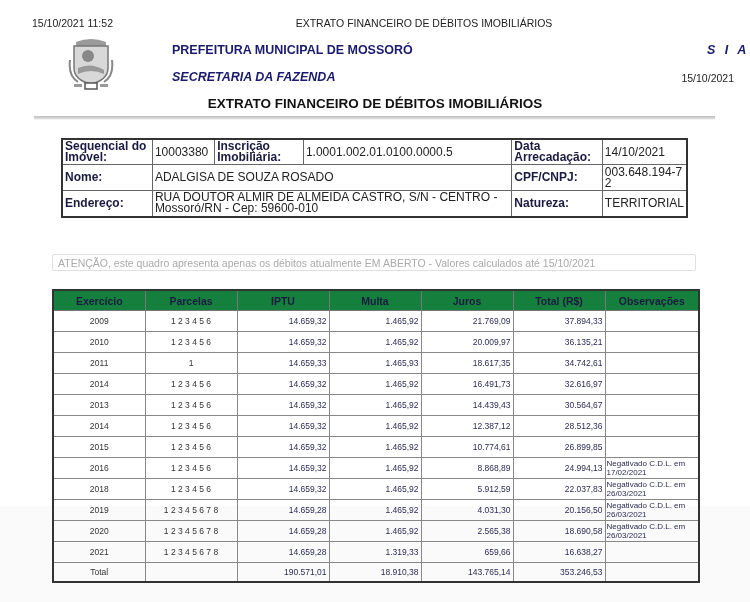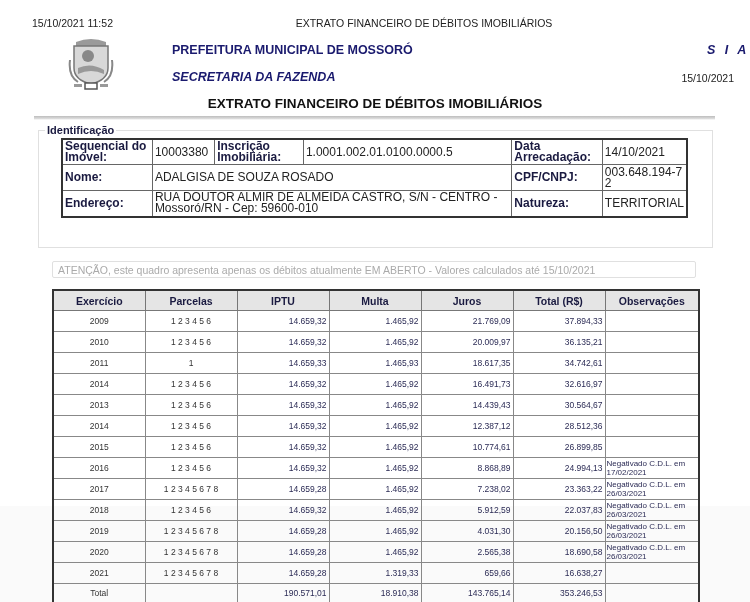--- a/index.html
+++ b/index.html
@@ -57,32 +57,32 @@
     position: absolute; left: 61px; top: 138px; width: 627px;
     border-collapse: collapse; border: 2px solid #333;
     font-size: 12px;
   }
   table.idt td {
     border: 1px solid #666; padding: 1px 2px; vertical-align: middle; line-height: 11px;
   }
   table.idt td.lbl { font-weight: bold; color: #1a1a40; }
   table.idt td.val { color: #222; }
   .notice {
-    position: absolute; left: 52px; top: 261px; width: 644px; height: 17px;
+    position: absolute; left: 52px; top: 254px; width: 644px; height: 17px;
     border: 1px solid #e0e0e0; border-radius: 2px; box-sizing: border-box;
     font-size: 10.5px; color: #aaaaaa; padding: 2px 5px; line-height: 12px;
   }
   table.deb {
     position: absolute; left: 52px; top: 289px; width: 646px;
     border-collapse: collapse; border: 2px solid #333; font-size: 8.5px;
     table-layout: fixed;
   }
   table.deb th {
     border: 1px solid #777; font-size: 10.5px; font-weight: bold; color: #1a1a40;
-    height: 19px; padding: 0 2px; background: #e5e5e5;
+    height: 19px; padding: 0 2px; background: #15803d;
   }
   table.deb td {
     border: 1px solid #888; height: 20px; padding: 0 2px; color: #333; line-height: 9px;
   }
   table.deb td.c { text-align: center; }
   table.deb td.l { text-align: center; }
   table.deb td.r { text-align: right; color: #2b2b55; }
   table.deb td.obs { font-size: 8px; color: #2b2b55; line-height: 9px; padding: 0 1px; }
   table.deb tr.total td { height: 18px; }
 </style>
@@ -106,23 +106,20 @@
     <rect x="32" y="46" width="8" height="3" fill="#999"></rect>
   </svg>
 
   <div class="org1">PREFEITURA MUNICIPAL DE MOSSORÓ</div>
   <div class="siat">S I A T</div>
   <div class="org2">SECRETARIA DA FAZENDA</div>
   <div class="date-right">15/10/2021</div>
   <div class="main-title">EXTRATO FINANCEIRO DE DÉBITOS IMOBILIÁRIOS</div>
   <div class="hr"></div>
 
-  <fieldset class="ident">
-    <legend>Identificação</legend>
-  </fieldset>
 
   <table class="idt">
     <colgroup>
       <col style="width:94px">
         <col style="width:63px">
         <col style="width:92px">
         <col style="width:218px">
         <col style="width:92px">
         <col style="width:62px">
     </colgroup>
@@ -240,29 +237,20 @@
         <tr>
           <td class="c">2016</td>
           <td class="l">1 2 3 4 5 6</td>
           <td class="r">14.659,32</td>
           <td class="r">1.465,92</td>
           <td class="r">8.868,89</td>
           <td class="r">24.994,13</td>
           <td class="obs">Negativado C.D.L. em 17/02/2021</td>
         </tr>
         <tr>
-          <td class="c">2017</td>
-          <td class="l">1 2 3 4 5 6 7 8</td>
-          <td class="r">14.659,28</td>
-          <td class="r">1.465,92</td>
-          <td class="r">7.238,02</td>
-          <td class="r">23.363,22</td>
-          <td class="obs">Negativado C.D.L. em 26/03/2021</td>
-        </tr>
-        <tr>
           <td class="c">2018</td>
           <td class="l">1 2 3 4 5 6</td>
           <td class="r">14.659,32</td>
           <td class="r">1.465,92</td>
           <td class="r">5.912,59</td>
           <td class="r">22.037,83</td>
           <td class="obs">Negativado C.D.L. em 26/03/2021</td>
         </tr>
         <tr>
           <td class="c">2019</td>

